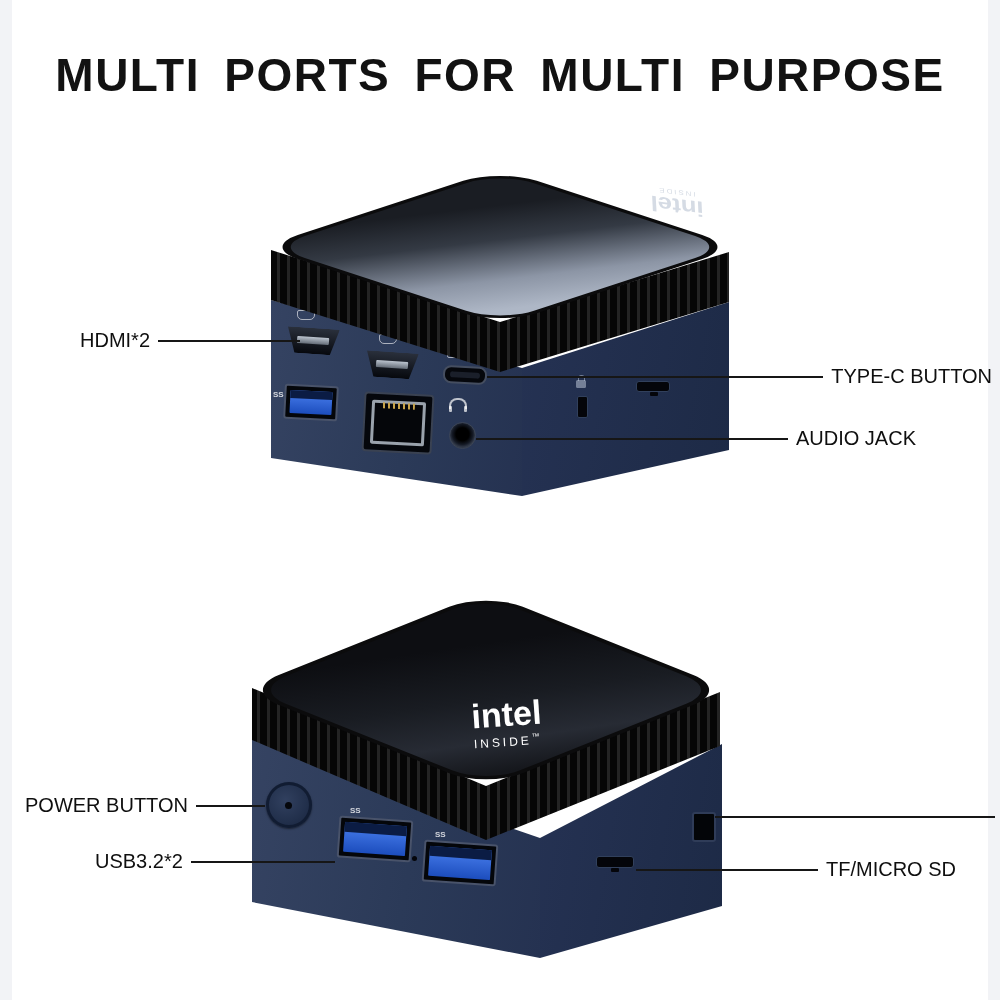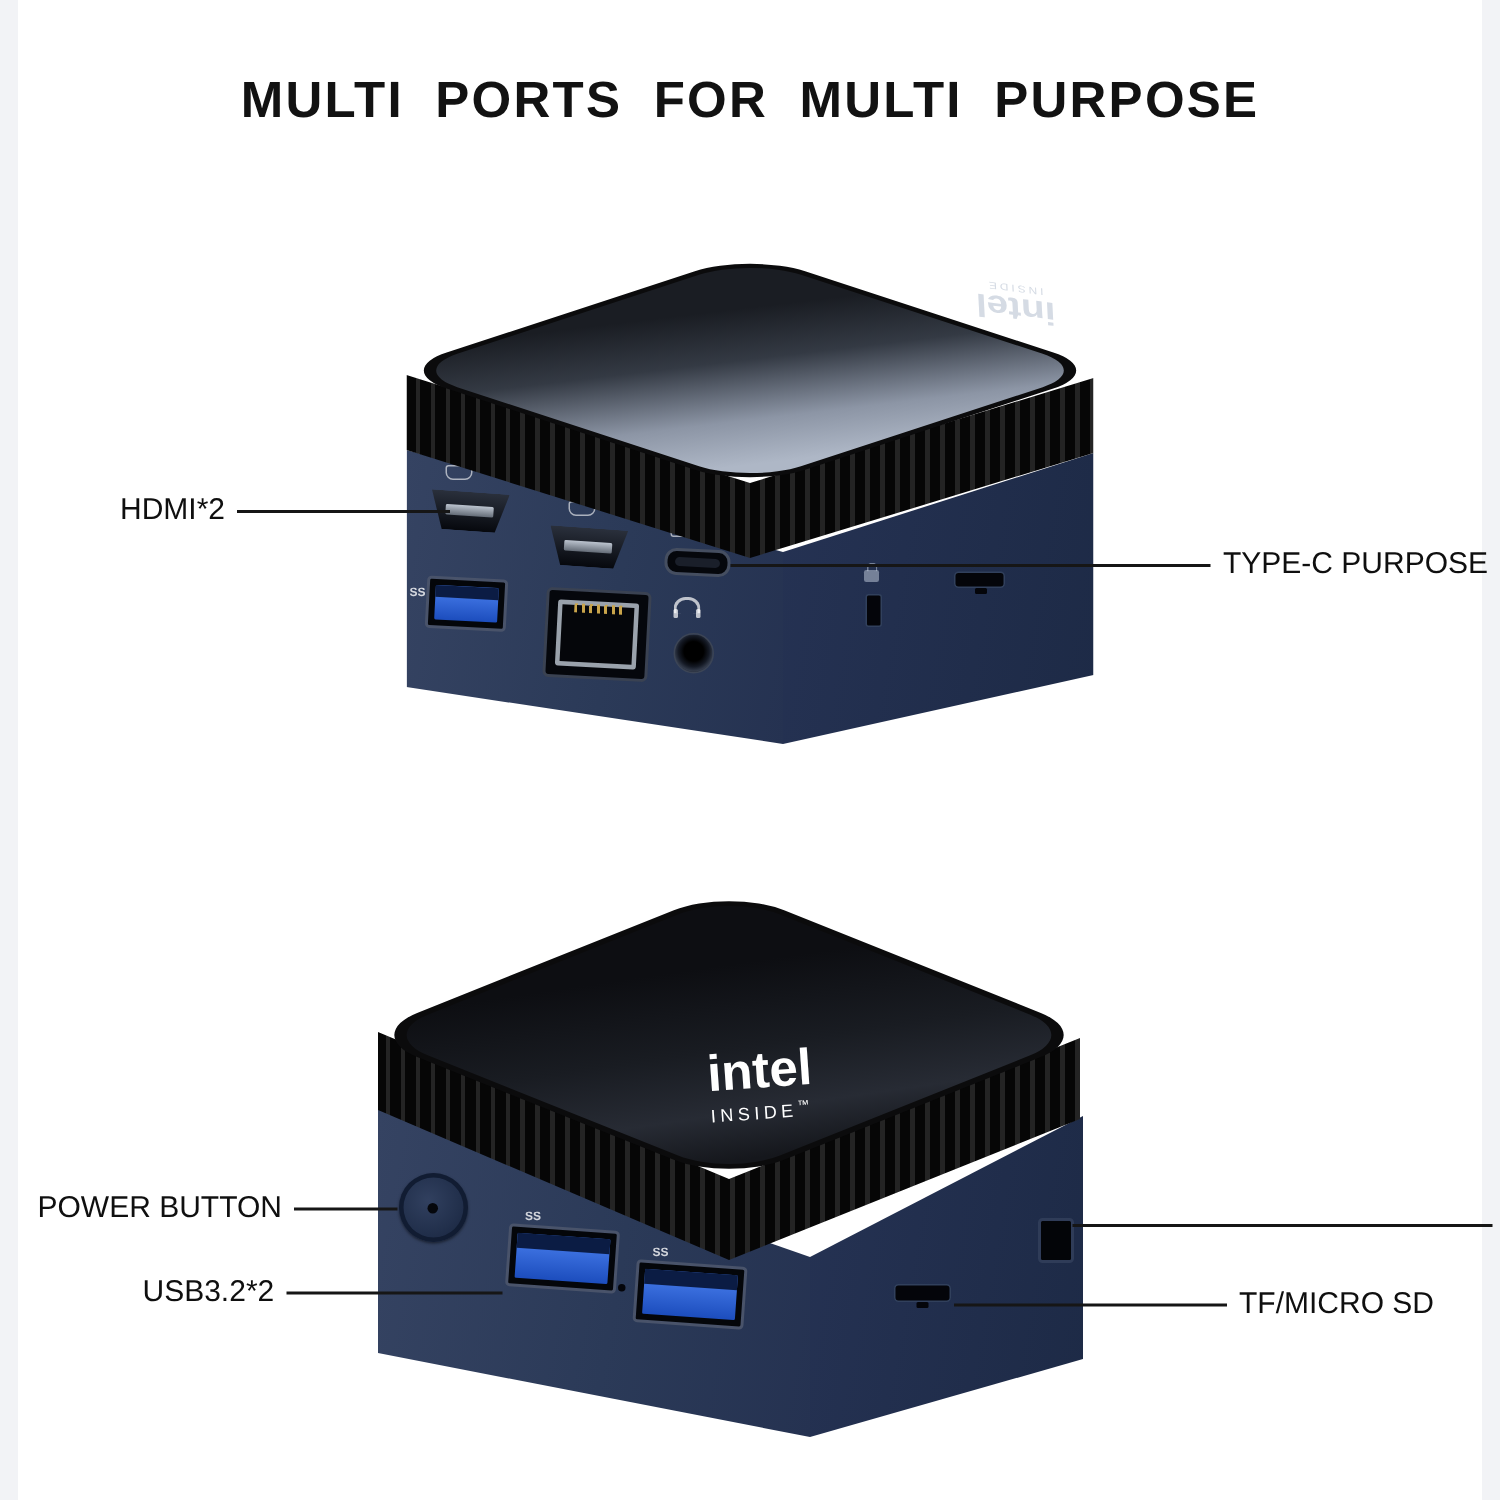--- a/index.html
+++ b/index.html
@@ -3,21 +3,21 @@
 <meta charset="utf-8">
 <style>
   html,body{margin:0;padding:0;background:#ffffff;}
   .canvas{position:relative;width:1000px;height:1000px;background:#ffffff;overflow:hidden;
           font-family:"Liberation Sans",sans-serif;}
   .edge-strip{position:absolute;top:0;bottom:0;width:12px;background:#f2f3f6;z-index:1;}
   .edge-left{left:0;} .edge-right{right:0;}
 
   
   .page-title{position:absolute;left:0;right:0;top:48px;text-align:center;
-    font-size:34px;font-weight:700;letter-spacing:1.5px;word-spacing:10px;color:#121212;z-index:5;}
+    font-size:46px;font-weight:700;letter-spacing:1.5px;word-spacing:10px;color:#121212;z-index:5;}
 
   
   .device{position:absolute;z-index:10;}
   .top-rim{position:absolute;border-radius:52px;background:#0b0b0c;}
   .top-gloss{position:absolute;border-radius:48px;}
   .gloss-1{background:linear-gradient(115deg,#1a1d23 22%,#343a44 45%,#8c95a5 72%,#aeb7c6 92%);}
   .gloss-2{background:linear-gradient(115deg,#0d0e12 25%,#191c22 55%,#272b34 78%,#15171c 95%);}
   .band{position:absolute;background:repeating-linear-gradient(90deg,#060606 0 7px,#242424 7px 10px);}
   .face{position:absolute;}
   .front-navy{background:linear-gradient(100deg,#354362 0%,#2b3a58 55%,#253251 100%);}
@@ -139,21 +139,25 @@
       <div class="l2">INSIDE</div>
     </div>
   </div>
 
   <div class="callout" style="left:80px;top:329px;width:220px;">
     <span>HDMI*2</span>
     <div class="line"></div>
   </div>
   <div class="callout" style="left:487px;top:365px;width:505px;">
     <div class="line"></div>
-    <span>TYPE-C PURPOSE</span>
+    <span>TYPE-C BUTTON</span>
+  </div>
+  <div class="callout" style="left:476px;top:427px;width:440px;">
+    <div class="line"></div>
+    <span>AUDIO JACK</span>
   </div>
 
   <div class="device" style="left:235px;top:575px;width:520px;height:410px;">
 
     <div class="face front-navy" style="left:17px;top:163px;width:288px;height:225px;
                 clip-path:polygon(0 0,288px 100px,288px 220px,0 164px);">
       <div class="power-button" style="left:14px;top:44px;">
         <div class="power-dot"></div>
       </div>
       <div class="ss" style="left:98px;top:68px;">SS</div>

